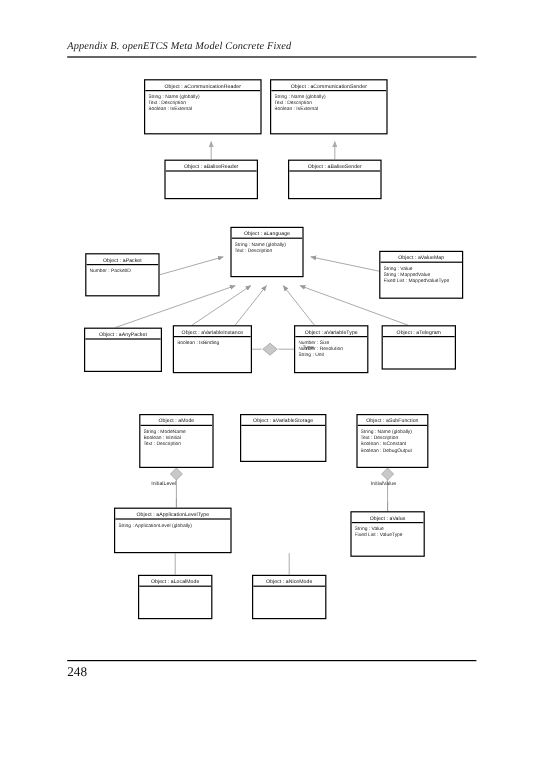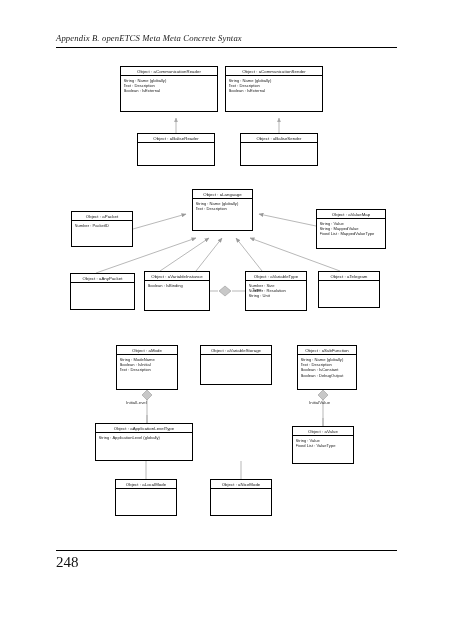--- a/index.html
+++ b/index.html
@@ -50,21 +50,21 @@
     top: 550px;
     width: 341px;
     height: 1px;
     background: #000;
   }
   .folio {
     position: absolute;
     left: 56px;
     top: 554px;
     font-family: "Liberation Serif", serif;
-    font-size: 15px;
+    font-size: 11px;
     color: #111;
   }
 
   
   .canvas {
     position: absolute;
     left: 0;
     top: 0;
     width: 453px;
     height: 640px;
@@ -113,21 +113,21 @@
     font-size: 4.4px;
     color: #333;
     white-space: nowrap;
   }
 </style>
 </head>
 <body>
 
 <div class="page">
 
-  <div class="runhead">Appendix B.  openETCS Meta Meta Concrete Syntax</div>
+  <div class="runhead">Appendix B.  openETCS Meta Model Concrete Fixed</div>
   <div class="rule-top"></div>
 
   <div class="canvas">
 
     <svg width="453" height="640">
       <defs>
         <marker id="ah" markerWidth="7" markerHeight="6" refX="6.4" refY="3" orient="auto">
           <path d="M0,0 L7,3 L0,6 z" fill="#9a9a9a"></path>
         </marker>
         <marker id="ahu" markerWidth="7" markerHeight="6" refX="6.4" refY="3" orient="auto">

